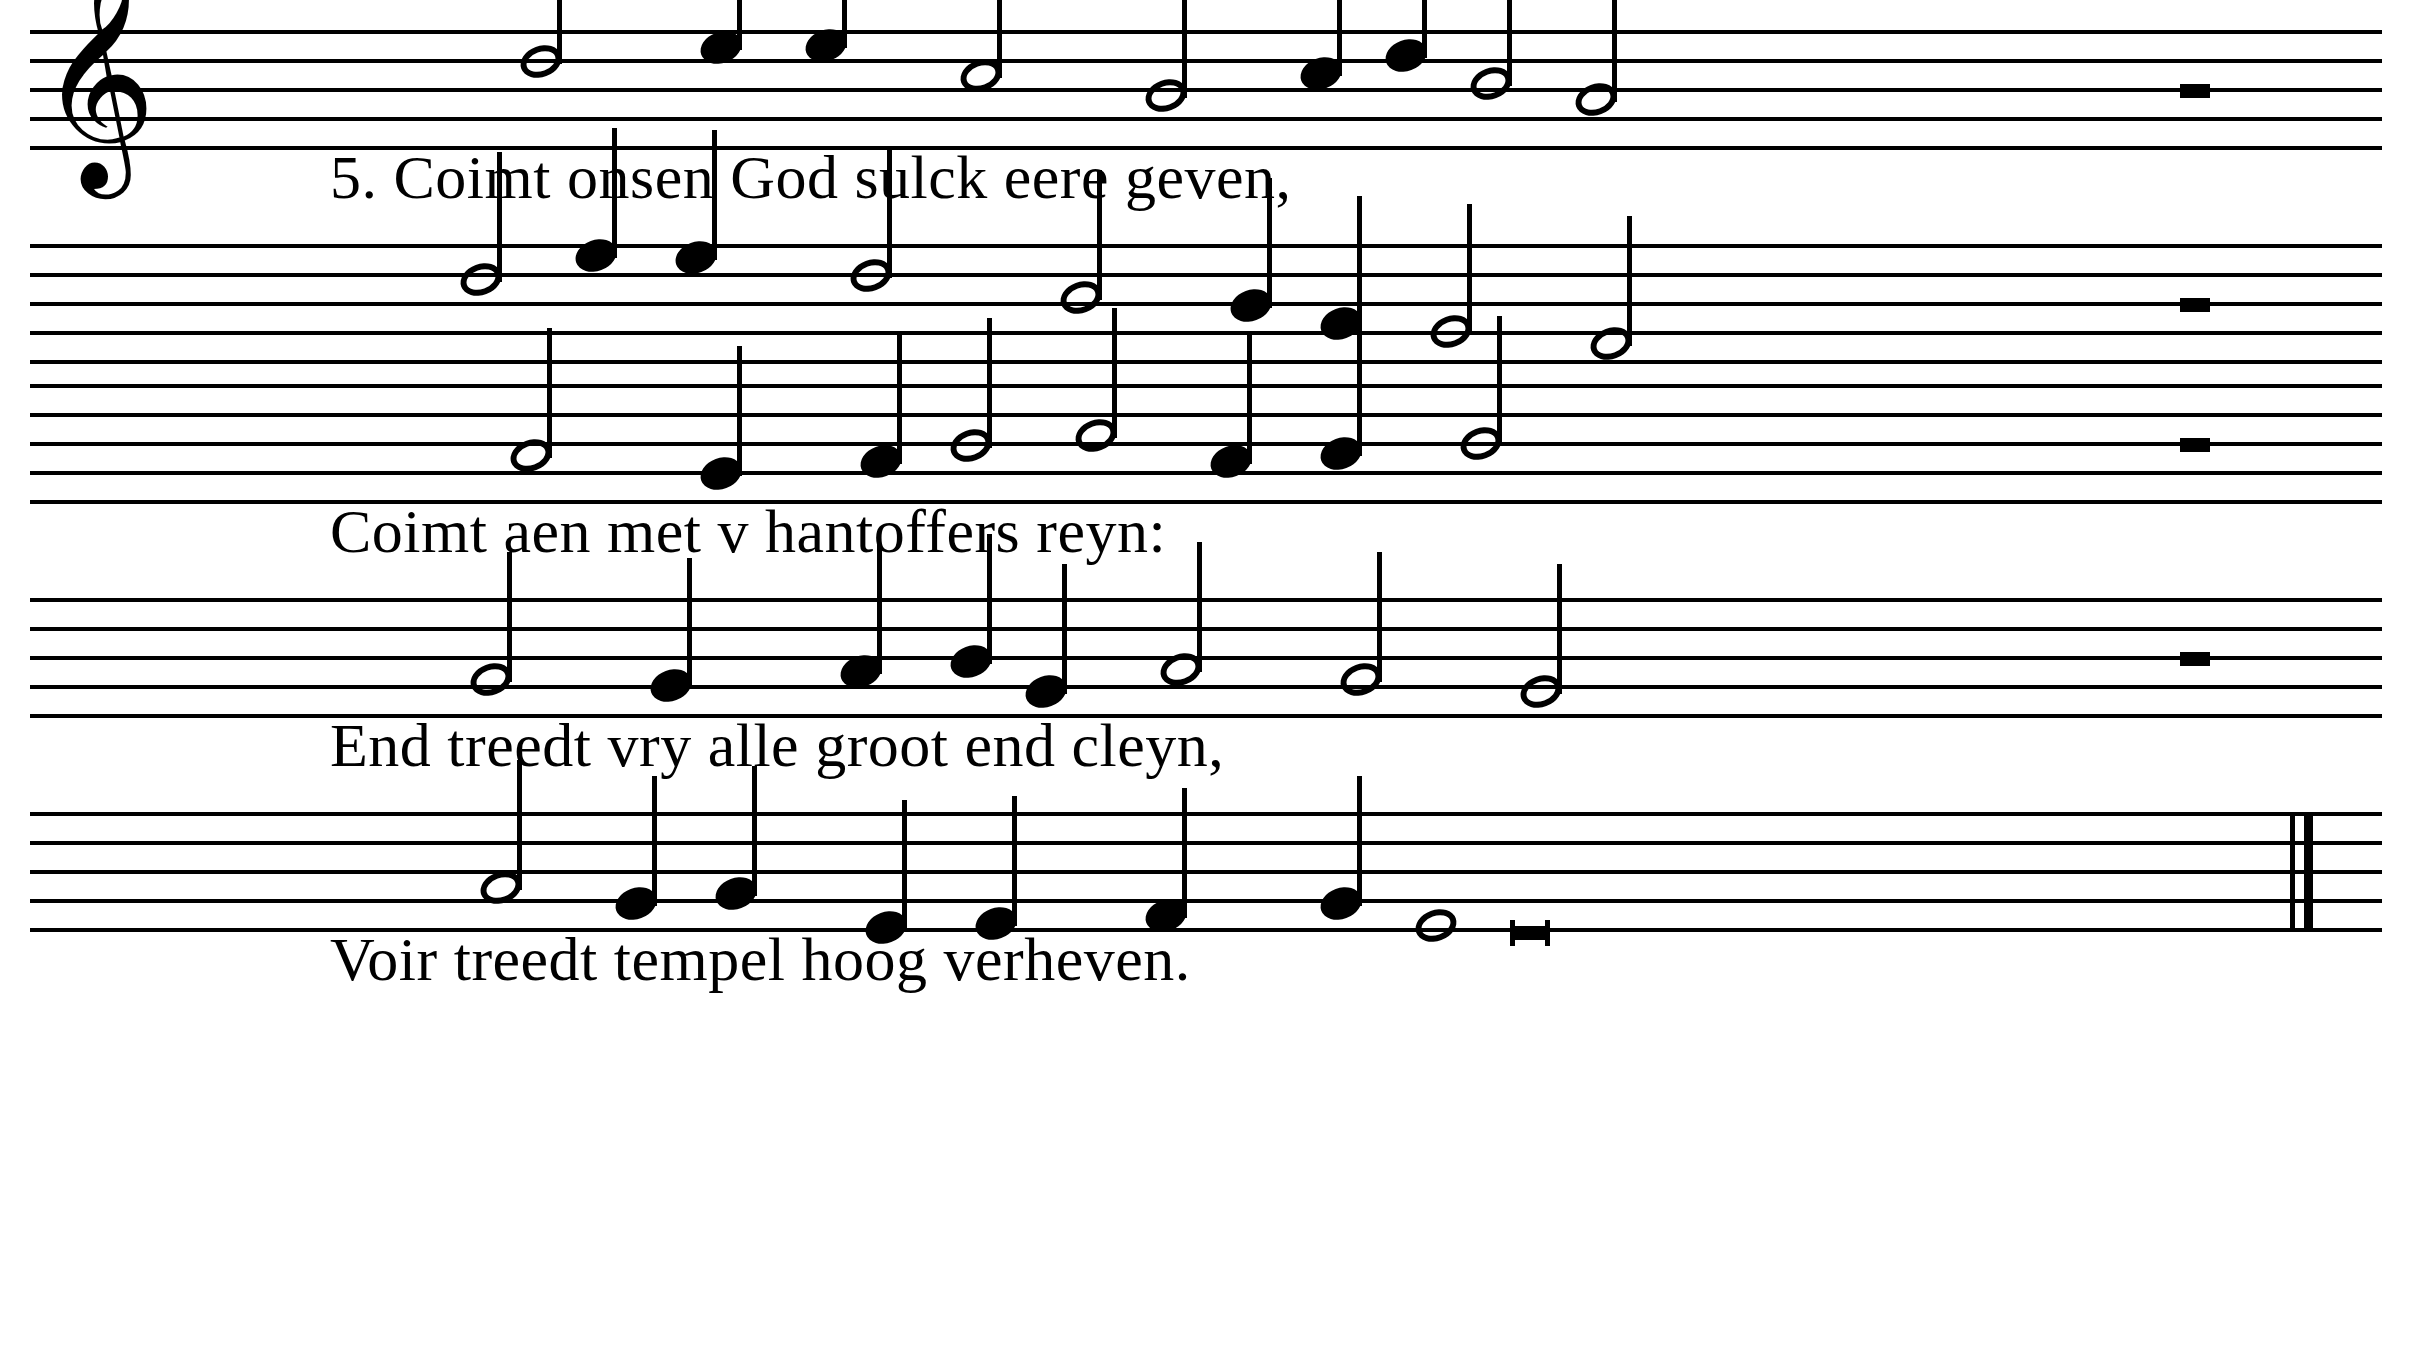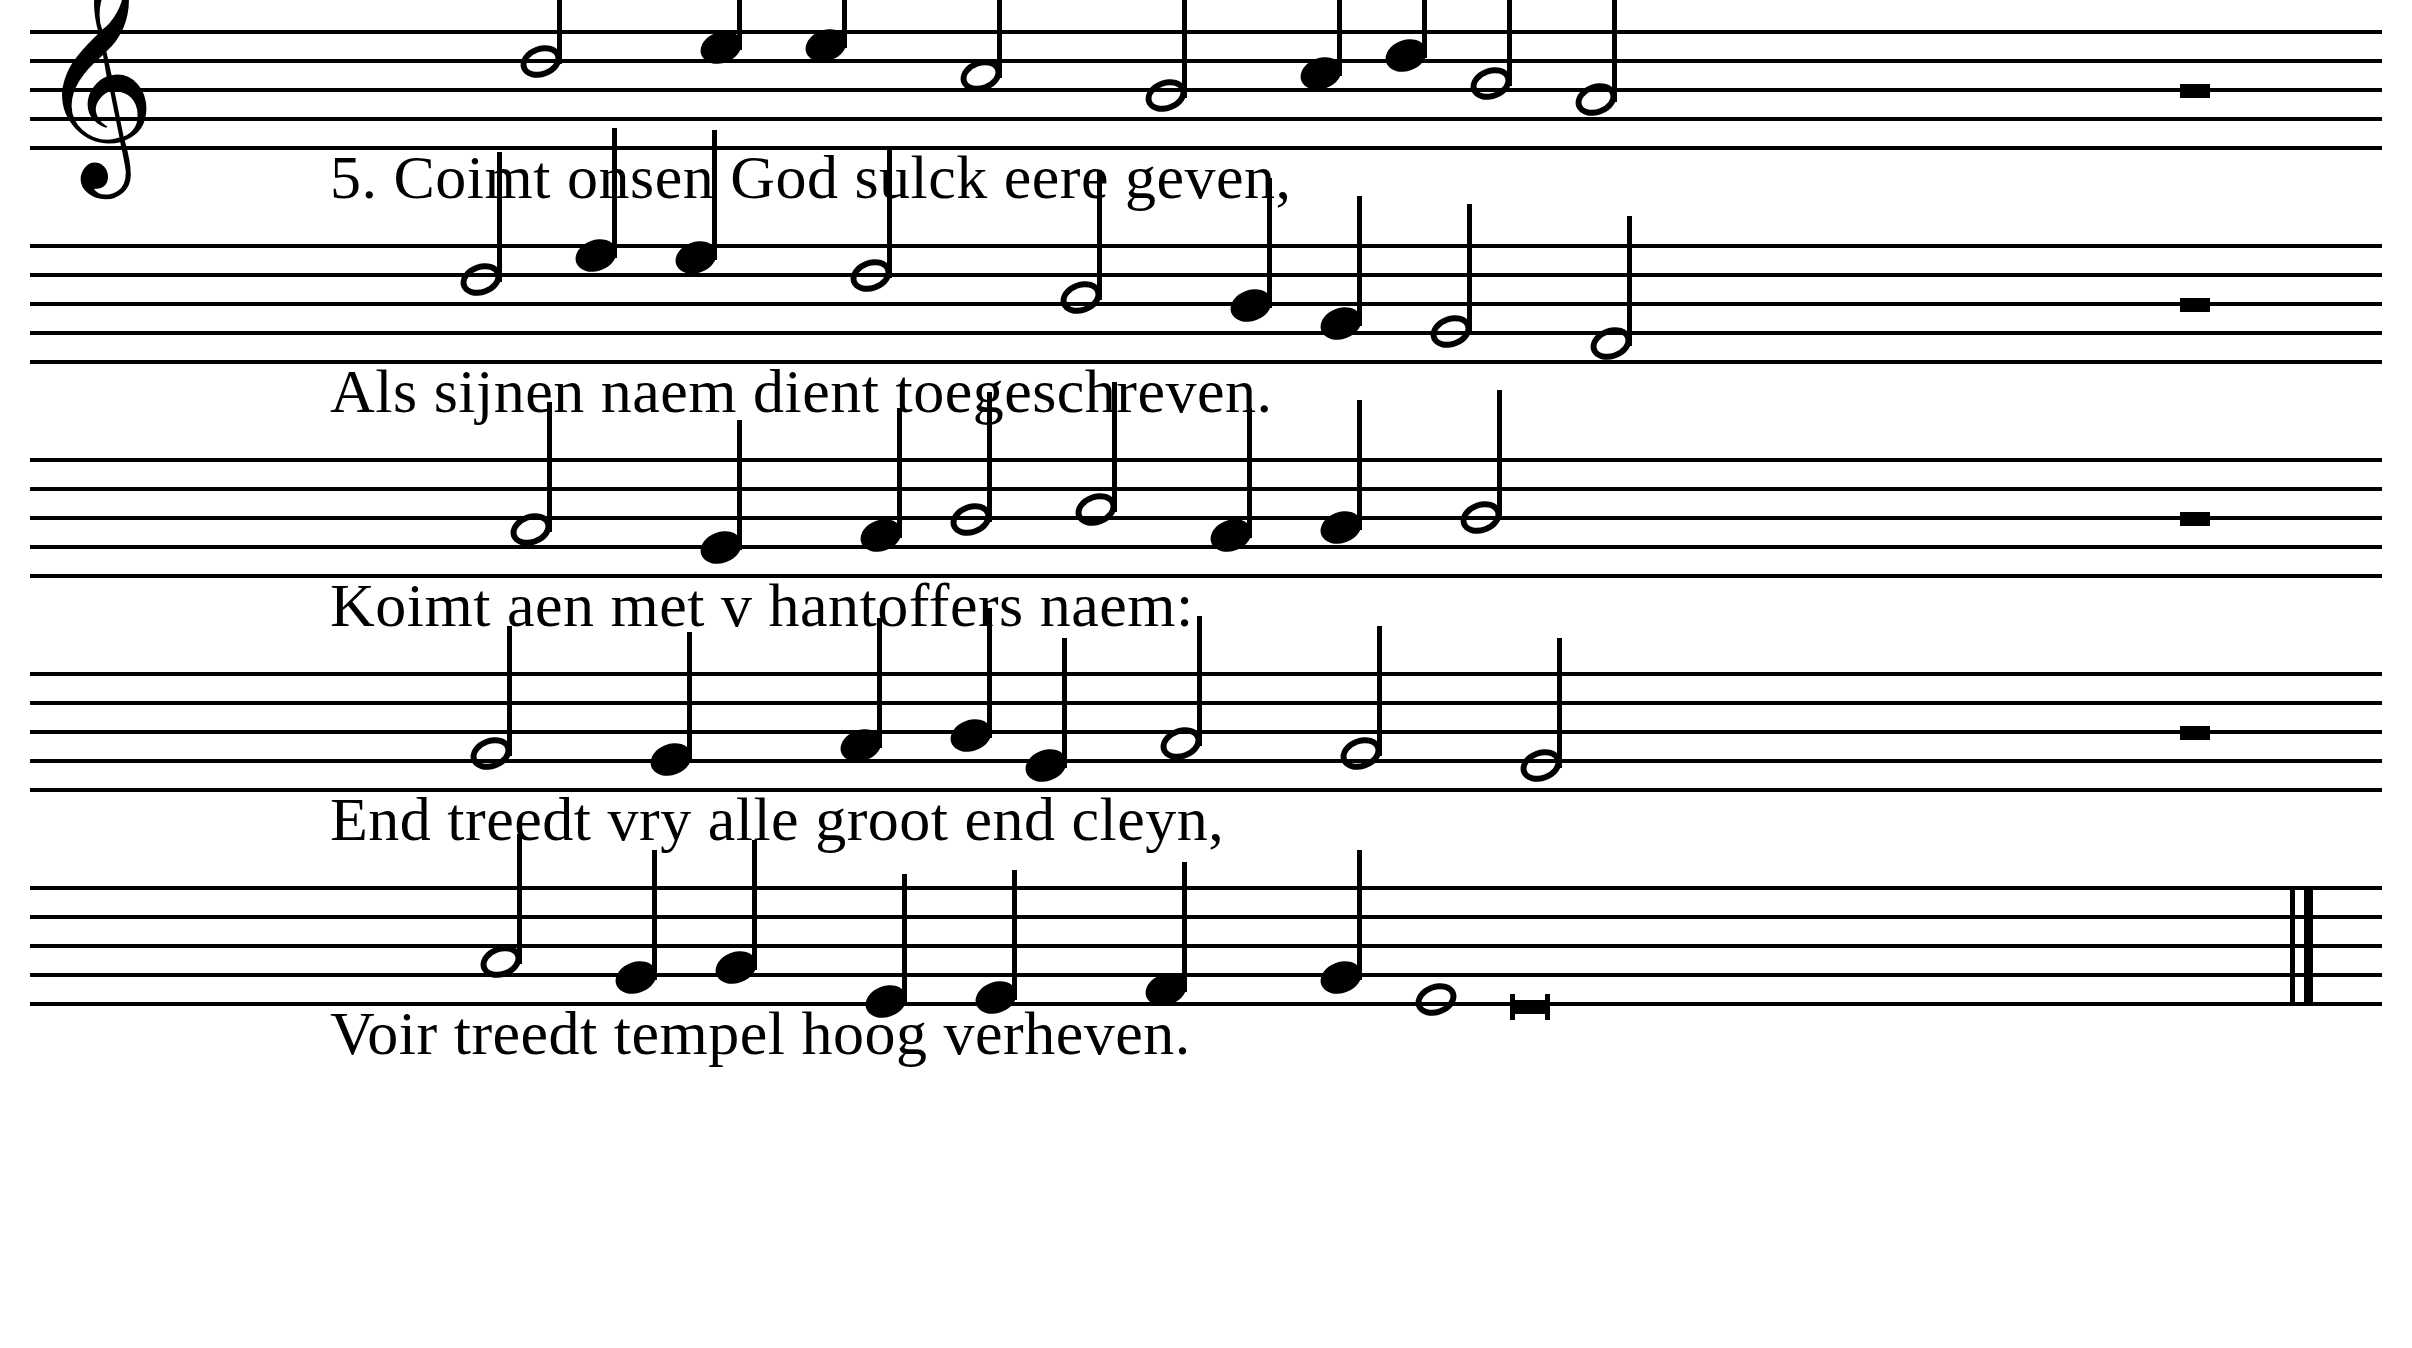--- a/index.html
+++ b/index.html
@@ -258,21 +258,20 @@
           <span class="head"></span>
           <span class="stem"></span>
         </div>
       <div class="note open stem-tall" style="left:1590px; top:114px;">
           <span class="head"></span>
           <span class="stem"></span>
         </div>
 
       <div class="endrest" style="left:2180px; top:84px;"></div>
     </div>
-    <div class="lyric">Als sijnen naem dient toegeschreven.</div>
   </div>
 
   <div class="system">
     <div class="staff">
       <div class="lines">
         <div class="line ln0"></div>
         <div class="line ln1"></div>
         <div class="line ln2"></div>
         <div class="line ln3"></div>
         <div class="line ln4"></div>
@@ -306,21 +305,21 @@
           <span class="head"></span>
           <span class="stem"></span>
         </div>
       <div class="note open stem-tall" style="left:1460px; top:74px;">
           <span class="head"></span>
           <span class="stem"></span>
         </div>
 
       <div class="endrest" style="left:2180px; top:84px;"></div>
     </div>
-    <div class="lyric">Koimt aen met v hantoffers naem:</div>
+    <div class="lyric">Coimt aen met v hantoffers reyn:</div>
   </div>
 
   <div class="system">
     <div class="staff">
       <div class="lines">
         <div class="line ln0"></div>
         <div class="line ln1"></div>
         <div class="line ln2"></div>
         <div class="line ln3"></div>
         <div class="line ln4"></div>

